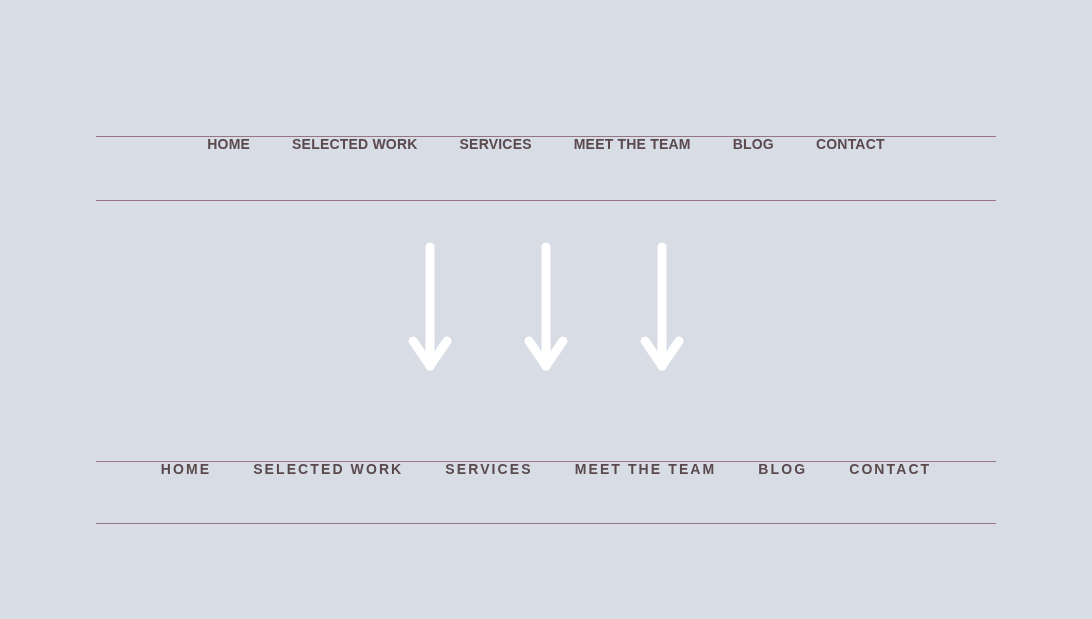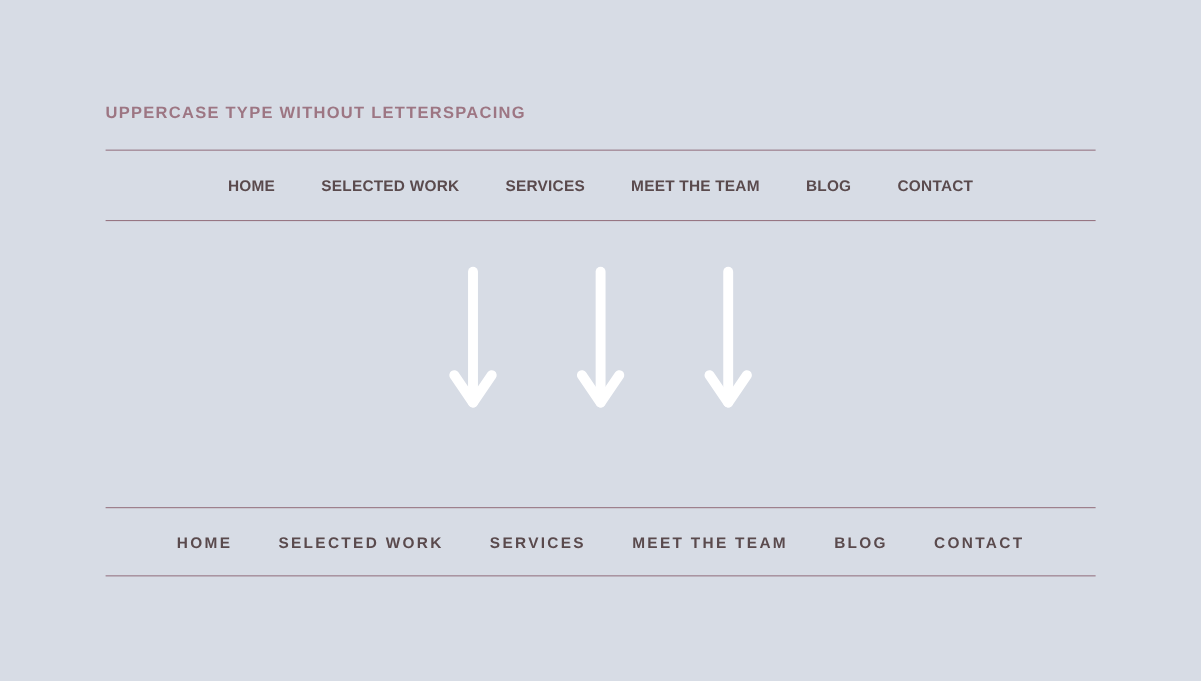--- a/index.html
+++ b/index.html
@@ -60,21 +60,21 @@
   #rule-top-2    { top: 461px; }
   #rule-bottom-2 { top: 523px; }
 
   
   .nav {
     position: absolute;
     left: 0;
     width: 900px;
     display: flex;
     justify-content: center;
-    align-items: center;
+    align-items: flex-start;
   }
   #nav-plain   { top: 137px; height: 63px; }
   #nav-spaced  { top: 462px; height: 61px; }
 
   .nav-link {
     color: #5a4a4d;
     font-size: 14px;
     font-weight: bold;
     text-transform: uppercase;
     text-decoration: none;
@@ -106,21 +106,20 @@
     display: block;
     margin: 0 36px;
   }
 </style>
 </head>
 <body>
 
 <div class="page">
   <div class="content">
 
-    <div class="section-heading" id="heading-one">UPPERCASE TYPE WITHOUT LETTERSPACING</div>
 
     <div class="rule" id="rule-top-1"></div>
 
     <nav class="nav" id="nav-plain">
       <a class="nav-link" href="#">HOME</a>
       <a class="nav-link" href="#">SELECTED WORK</a>
       <a class="nav-link" href="#">SERVICES</a>
       <a class="nav-link" href="#">MEET THE TEAM</a>
       <a class="nav-link" href="#">BLOG</a>
       <a class="nav-link" href="#">CONTACT</a>

